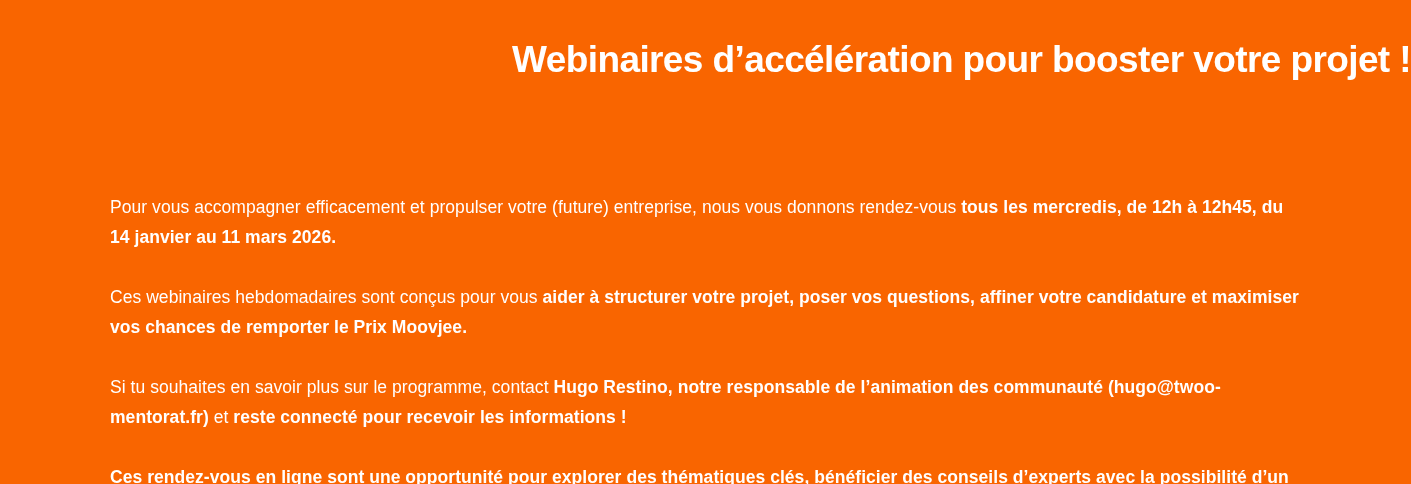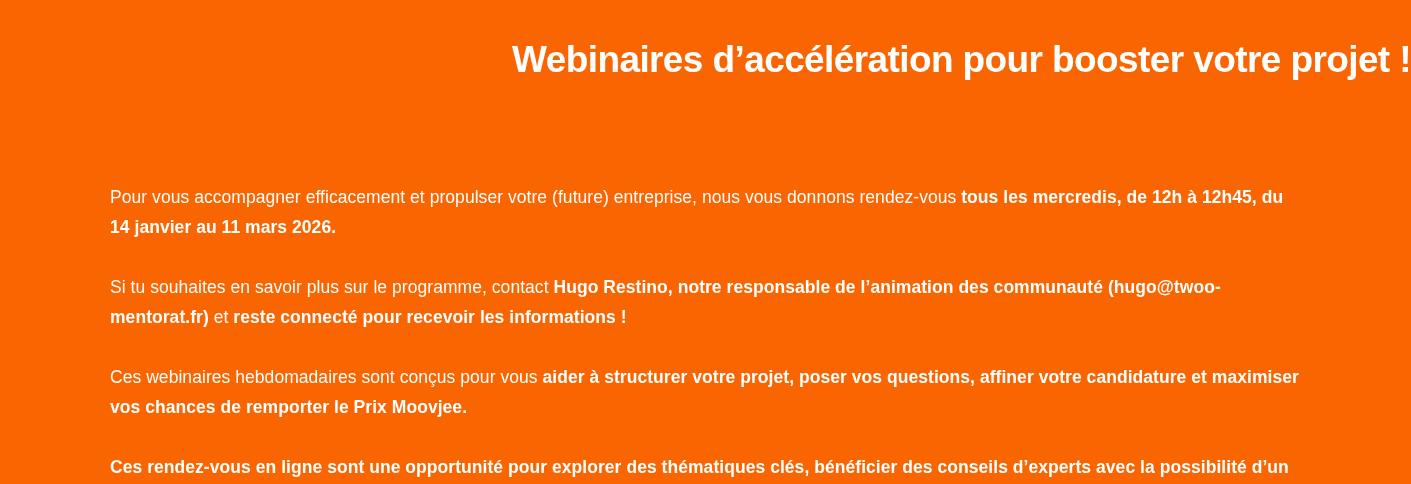--- a/index.html
+++ b/index.html
@@ -28,21 +28,21 @@
     text-align: right;
     line-height: 1.25;
     padding-top: 12px;
     color: #FFFFFF;
     white-space: nowrap;
   }
   .body-block {
     padding: 66px 112px 0 110px;
   }
   p.para {
-    margin: 8px 0 30px 0;
+    margin: 18px 0 30px 0;
     font-size: 17.5px;
     line-height: 1.72;
     color: #FFFFFF;
     font-weight: 400;
     letter-spacing: 0.05px;
   }
   p.para:last-child {
     margin-bottom: 0;
   }
   p.para.bold-all {
@@ -54,19 +54,19 @@
 </style>
 </head>
 <body style="background: rgb(249, 101, 0);">
 
 <div class="page">
 
   <h1 class="title">Webinaires d’accélération pour booster votre projet !</h1>
 
   <div class="body-block">
     <p class="para"><span>Pour vous accompagner efficacement et propulser votre (future) entreprise, nous vous donnons rendez-vous </span><span class="b">tous les mercredis, de 12h à 12h45, du 14 janvier au 11 mars 2026.</span></p>
+    <p class="para"><span>Ces webinaires hebdomadaires sont conçus pour vous </span><span class="b">aider à structurer votre projet, poser vos questions, affiner votre candidature et maximiser vos chances de remporter le Prix Moovjee.</span></p>
     <p class="para"><span>Si tu souhaites en savoir plus sur le programme, contact </span><span class="b">Hugo Restino, notre responsable de l’animation des communauté (hugo@twoo-mentorat.fr)</span><span> et </span><span class="b">reste connecté pour recevoir les informations !</span></p>
-    <p class="para"><span>Ces webinaires hebdomadaires sont conçus pour vous </span><span class="b">aider à structurer votre projet, poser vos questions, affiner votre candidature et maximiser vos chances de remporter le Prix Moovjee.</span></p>
     <p class="para bold-all"><span class="b">Ces rendez-vous en ligne sont une opportunité pour explorer des thématiques clés, bénéficier des conseils d’experts avec la possibilité d’un temps d’échanges questions-réponses pour répondre à vos enjeux actuels.</span></p>
 
   </div>
 
 </div>
 
 </body></html>

